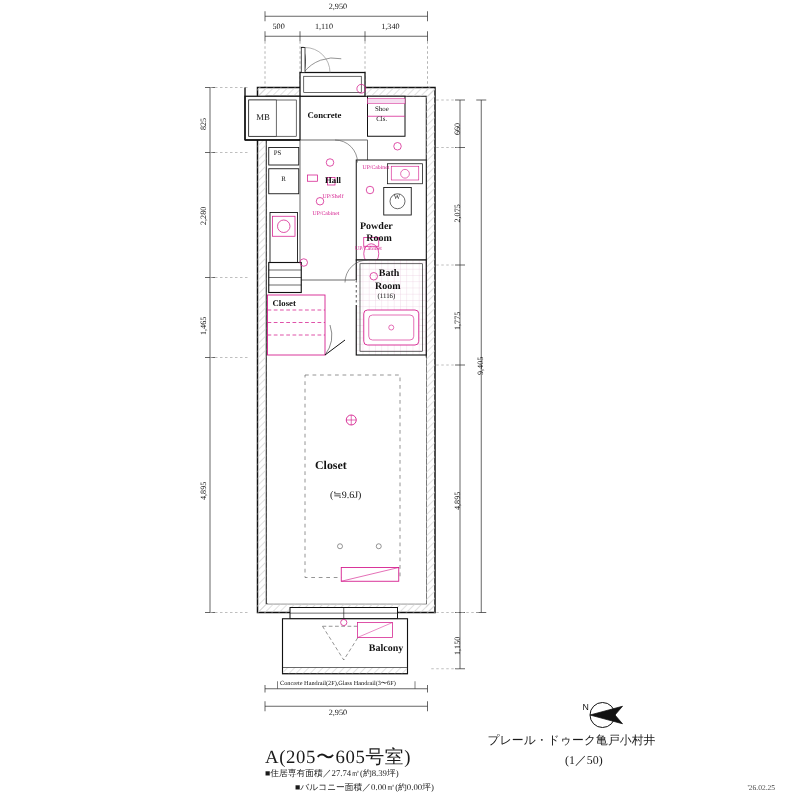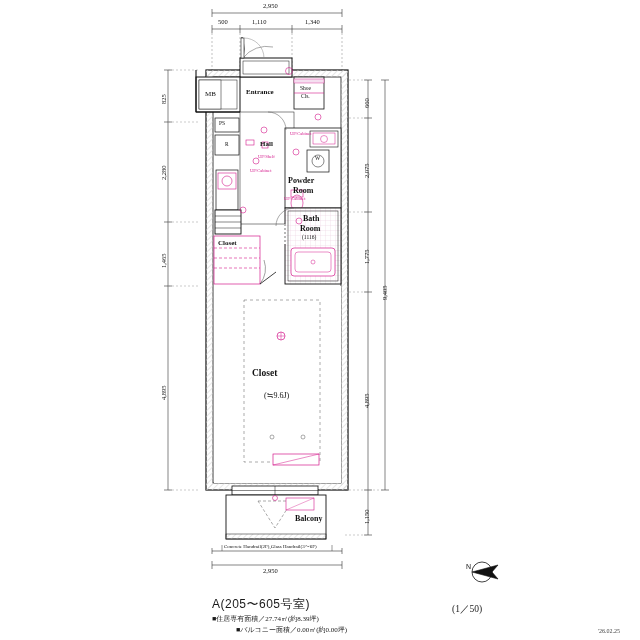--- a/index.html
+++ b/index.html
@@ -42,22 +42,22 @@
     font-size: 8px;
     font-family: "Liberation Serif", serif;
     text-align: center;
     line-height: 1.25;
     white-space: nowrap;
     color: #111;
   }
   .room-name.big { font-size: 9.5px; }
   .tiny { font-size: 5.5px; }
   .footer-title {
-    font-size: 12px;
-    font-family: Liberation Sans, sans-serif;
+    font-size: 15px;
+    font-family: Liberation Serif, serif;
     letter-spacing: 0.5px;
   }
   .footer-line {
     font-size: 7px;
     font-family: "Liberation Serif", serif;
     line-height: 1.5;
     text-align: right;
   }
   .footer-right {
     font-size: 9.5px;
@@ -323,21 +323,21 @@
   <div class="abs dim vert" style="left:363px; top:178px;">2,075</div>
   <div class="abs dim vert" style="left:363px; top:264px;">1,775</div>
   <div class="abs dim vert" style="left:363px; top:408px;">4,895</div>
   <div class="abs dim vert" style="left:363px; top:524px;">1,150</div>
   <div class="abs dim vert" style="left:381px; top:300px;">9,405</div>
 
   <div class="abs dim" style="left:263px; top:567px;">2,950</div>
   <div class="abs dim tiny" style="left:224px; top:543px; font-size:5px;">Concrete Handrail(2F),Glass Handrail(3〜6F)</div>
 
   <div class="abs lbl serif" style="left:205px; top:91px;">MB</div>
-  <div class="abs lbl serif" style="left:246px; top:89px; font-weight:bold;">Entrance</div>
+  <div class="abs lbl serif" style="left:246px; top:89px; font-weight:bold;">Concrete</div>
   <div class="abs lbl serif tiny" style="left:300px; top:85px;">Shoe</div>
   <div class="abs lbl serif tiny" style="left:301px; top:93px;">Cls.</div>
   <div class="abs lbl serif tiny" style="left:219px; top:120px;">PS</div>
   <div class="abs lbl serif" style="left:260px; top:141px; font-weight:bold;">Hall</div>
   <div class="abs lbl serif tiny" style="left:225px; top:141px;">R</div>
   <div class="abs lbl serif tiny" style="left:315px; top:155px;">W</div>
   <div class="abs lbl serif tiny magenta" style="left:290px; top:131px; font-size:4.6px;">UP/Cabinet</div>
   <div class="abs lbl serif tiny magenta" style="left:258px; top:154px; font-size:4.6px;">UP/Shelf</div>
   <div class="abs lbl serif tiny magenta" style="left:250px; top:168px; font-size:4.6px;">UP/Cabinet</div>
   <div class="abs lbl serif tiny magenta" style="left:284px; top:196px; font-size:4.6px;">UP/Cabinet</div>
@@ -353,17 +353,18 @@
 
   <div class="abs room-name big" style="left:252px; top:368px; font-weight:bold;">Closet</div>
   <div class="abs room-name" style="left:264px; top:391px;">(≒9.6J)</div>
 
   <div class="abs room-name" style="left:295px; top:514px; font-weight:bold;">Balcony</div>
 
   <div class="abs footer-title" style="left:212px; top:596px;">A(205〜605号室)</div>
   <div class="abs footer-line" style="left:212px; top:614px;">■住居専有面積／27.74㎡(約8.39坪)</div>
   <div class="abs footer-line" style="left:212px; top:625px;margin-left:24px;">■バルコニー面積／0.00㎡(約0.00坪)</div>
 
+  <div class="abs footer-right" style="left:390px; top:586px;">プレール・ドゥーク亀戸小村井</div>
   <div class="abs footer-right" style="left:452px; top:602px;">(1／50)</div>
   <div class="abs date" style="left:598px; top:628px;">'26.02.25</div>
   <div class="abs lbl" style="left:466px; top:563px; font-size:7px;">N</div>
 
 </div>
 
 </body></html>

